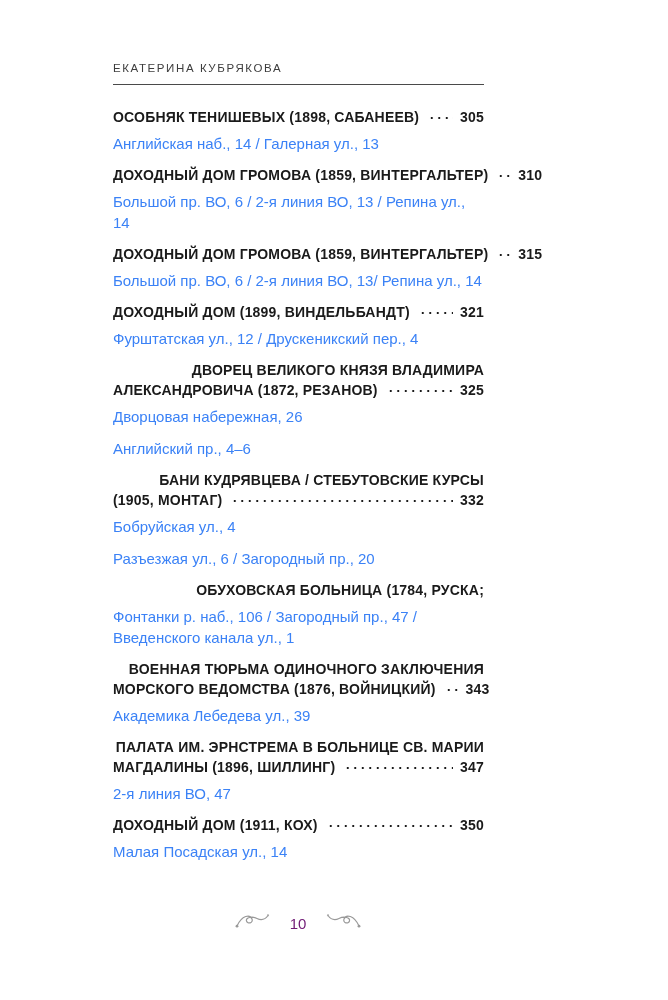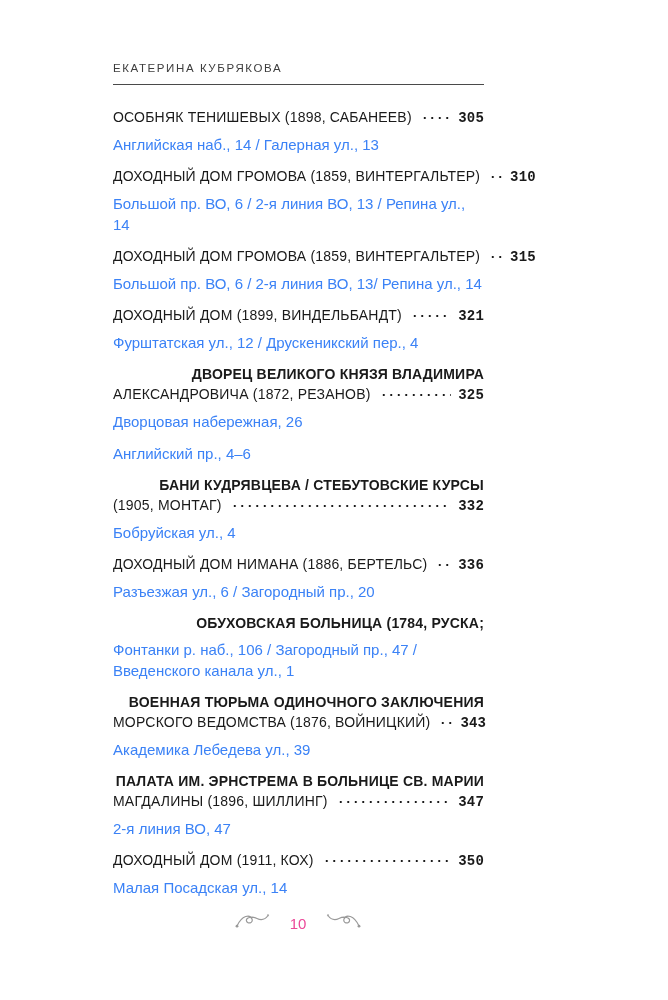--- a/index.html
+++ b/index.html
@@ -40,62 +40,61 @@
     letter-spacing: 0.2px;
     white-space: pre-line;
     text-align: right;
   }
   .entry-row {
     display: flex;
     align-items: baseline;
     line-height: 20px;
   }
   .title-last {
-    font-weight: normal;
+    font-weight: bold;
     font-size: 14px;
     letter-spacing: 0.2px;
     white-space: nowrap;
   }
   .leader {
     flex: 1;
     min-width: 14px;
     height: 4px;
     margin: 0 7px 0 9px;
     background-image: radial-gradient(circle, #1b1b1b 1.15px, rgba(0,0,0,0) 1.5px);
     background-size: 7.5px 4px;
     background-repeat: repeat-x;
     background-position: 0 100%;
     transform: translateY(-2px);
   }
   .page-num {
     font-weight: bold;
     font-size: 14px;
     letter-spacing: 0.2px;
-    font-family: Liberation Mono, monospace;
   }
   .address {
     font-size: 15px;
     line-height: 21px;
     margin-top: 6px;
     color: #3b82f6;
     font-weight: 400;
   }
   .page-footer {
     position: absolute;
     left: 0;
     right: 0;
     bottom: 66px;
     display: flex;
     justify-content: center;
     align-items: center;
     gap: 20px;
   }
   .folio {
     font-size: 15px;
-    color: #ec4899;
+    color: #701a75;
   }
   .ornament { display: inline-block; }
   .ornament.flip { transform: scaleX(-1); }
 </style>
 </head>
 <body>
 
 <div class="page">
 
   <div class="page-header">
@@ -164,25 +163,20 @@
       <div class="entry-row">
         <span class="title-last">(1905, МОНТАГ)</span>
         <span class="leader"></span>
         <span class="page-num">332</span>
       </div>
       <div class="address">Бобруйская ул., 4</div>
     </div>
 
     <div class="entry">
 
-      <div class="entry-row">
-        <span class="title-last">ДОХОДНЫЙ ДОМ НИМАНА (1886, БЕРТЕЛЬС)</span>
-        <span class="leader"></span>
-        <span class="page-num">336</span>
-      </div>
       <div class="address">Разъезжая ул., 6 / Загородный пр., 20</div>
     </div>
 
     <div class="entry">
       <div class="title-pre">ОБУХОВСКАЯ БОЛЬНИЦА (1784, РУСКА;</div>
       <div class="address">Фонтанки р. наб., 106 / Загородный пр., 47 / Введенского канала ул., 1</div>
     </div>
 
     <div class="entry">
       <div class="title-pre">ВОЕННАЯ ТЮРЬМА ОДИНОЧНОГО ЗАКЛЮЧЕНИЯ</div>

